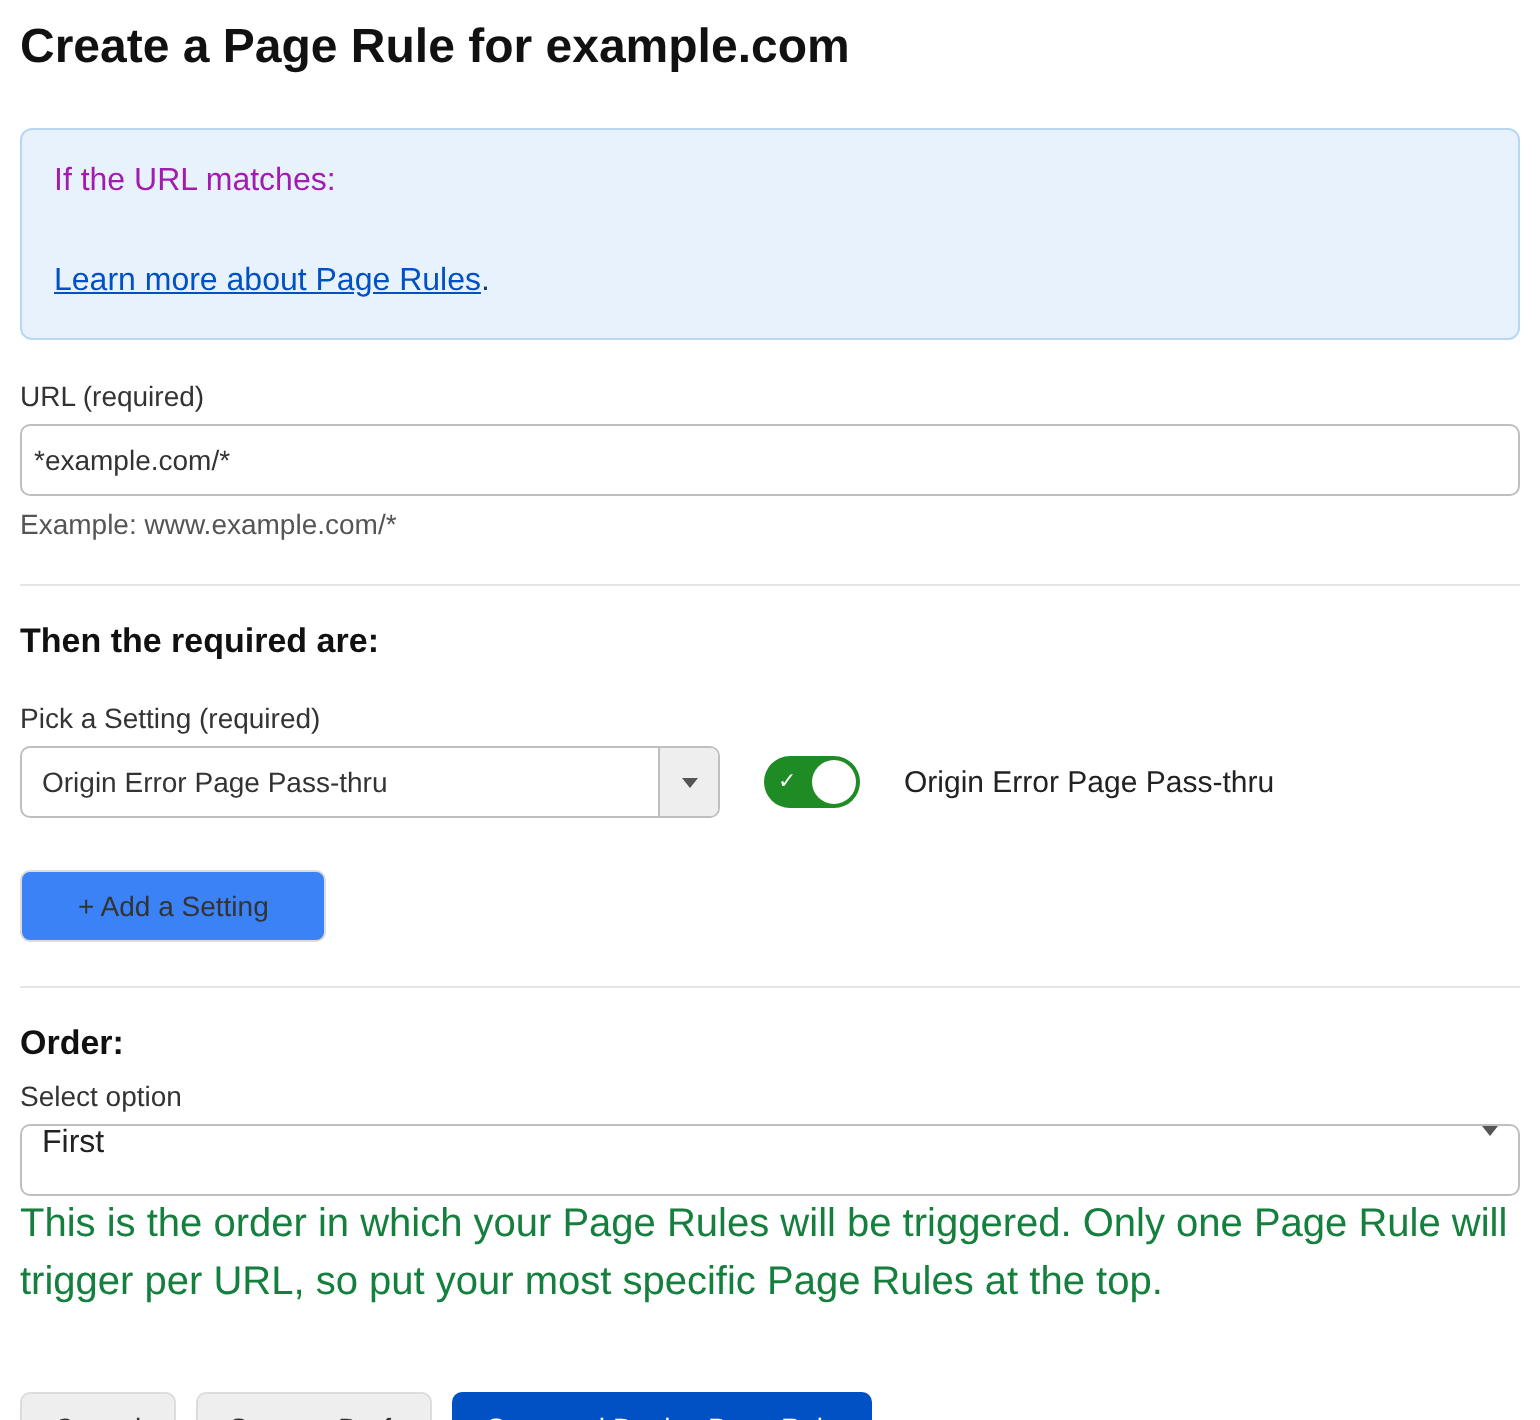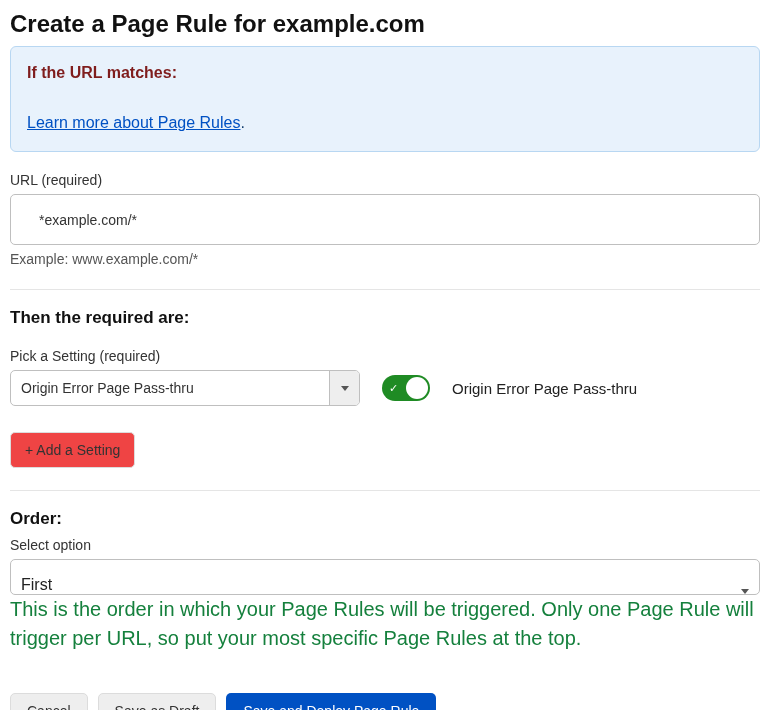--- a/index.html
+++ b/index.html
@@ -7,58 +7,58 @@
     margin: 0;
     padding: 10px;
     font-family: -apple-system, BlinkMacSystemFont, "Segoe UI", Helvetica, Arial, sans-serif;
     color: #222;
     background: #fff;
     width: 770px;
   }
   h1.page-title {
     font-size: 24px;
     font-weight: 700;
-    margin: 0 0 8px 0;
+    margin: 0 0 26px 0;
     color: #111;
   }
   .info-box {
     background: #e8f2fc;
     border: 1px solid #b8d7f2;
     border-radius: 6px;
     padding: 14px 16px 16px 16px;
     color: #0b2f57;
     line-height: 1.5;
     margin-bottom: 20px;
   }
   .info-box .title {
-    font-weight: 700;
-    color: #7f1d1d;
+    font-weight: 400;
+    color: #a21caf;
     margin-bottom: 2px;
     font-size: 16px;
   }
   .info-box .body {
     font-size: 16px;
     color: #153f6d;
   }
   .info-box a {
     color: #0051c3;
     text-decoration: underline;
   }
   .info-box .period { color: #153f6d; }
   .label {
     font-size: 14px;
     color: #333;
     margin-bottom: 6px;
   }
   .text-input {
     width: 100%;
-    height: 51px;
+    height: 36px;
     border: 1px solid #bfbfbf;
     border-radius: 5px;
-    padding: 6px 28px;
+    padding: 6px 6px;
     font-size: 14px;
     color: #333;
   }
   .example {
     font-size: 14px;
     color: #555;
     margin-top: 6px;
   }
   .divider {
     border: none;
@@ -133,35 +133,35 @@
   }
   .toggle-label {
     font-size: 15px;
     color: #222;
   }
   .add-setting-btn {
     margin-top: 26px;
     display: inline-flex;
     align-items: center;
     height: 36px;
-    padding: 0 14px;
-    background: #ef4444;
+    padding: 0 28px;
+    background: #3b82f6;
     border: 1px solid #dcdcdc;
     border-radius: 5px;
     font-size: 14px;
     color: #333;
     cursor: pointer;
   }
   .order-select-wrap {
     width: 100%;
     height: 36px;
     border: 1px solid #bfbfbf;
     border-radius: 5px;
     display: flex;
-    align-items: flex-end;
+    align-items: flex-start;
     padding: 0 10px;
     justify-content: space-between;
   }
   .order-help {
     font-size: 20px;
     color: #15803d;
     margin-top: 0;
     line-height: 1.45;
   }
   .actions {

